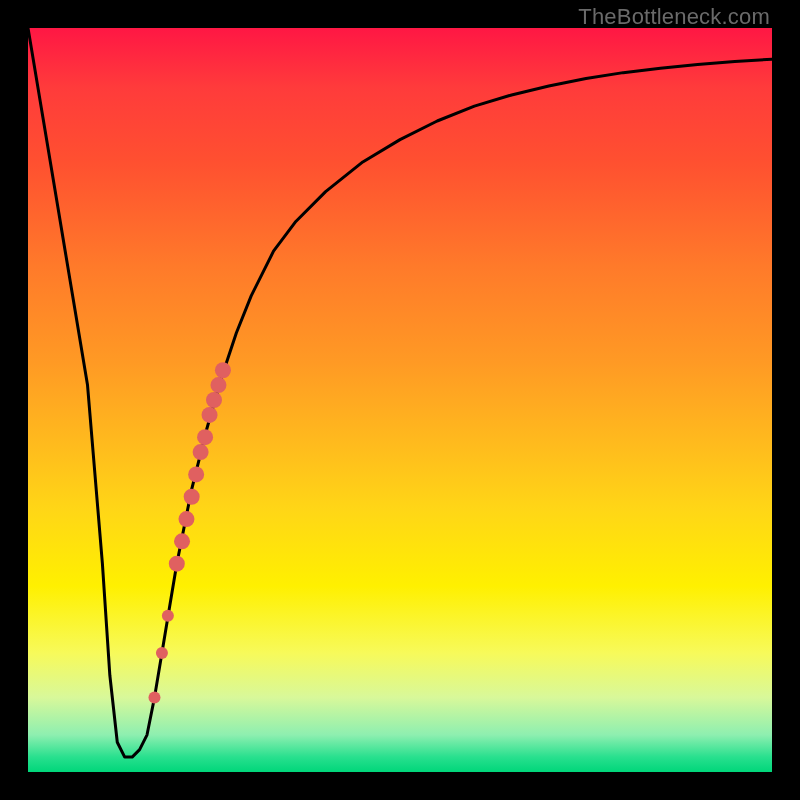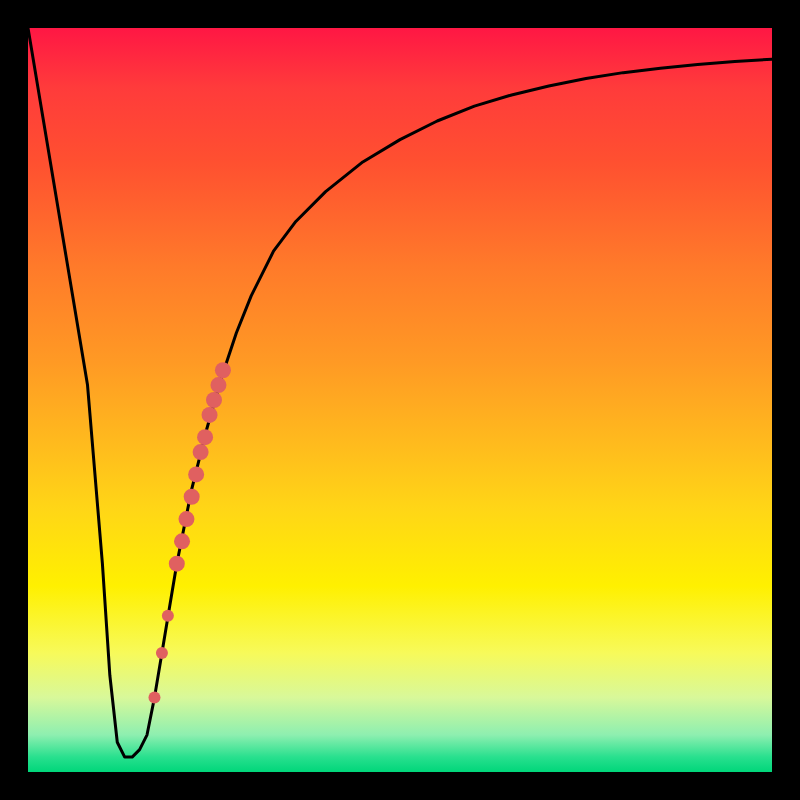--- a/index.html
+++ b/index.html
@@ -81,13 +81,14 @@
           <circle cx="168.14" cy="446.40" r="8" fill="#e06060" stroke="#c94f4f" stroke-width="0"></circle>
           <circle cx="172.61" cy="424.08" r="8" fill="#e06060" stroke="#c94f4f" stroke-width="0"></circle>
           <circle cx="177.07" cy="409.20" r="8" fill="#e06060" stroke="#c94f4f" stroke-width="0"></circle>
           <circle cx="181.54" cy="386.88" r="8" fill="#e06060" stroke="#c94f4f" stroke-width="0"></circle>
           <circle cx="186.00" cy="372.00" r="8" fill="#e06060" stroke="#c94f4f" stroke-width="0"></circle>
           <circle cx="190.46" cy="357.12" r="8" fill="#e06060" stroke="#c94f4f" stroke-width="0"></circle>
           <circle cx="194.93" cy="342.24" r="8" fill="#e06060" stroke="#c94f4f" stroke-width="0"></circle>
         </g>
     </svg>
   </div>
+  <div class="attribution">TheBottleneck.com</div>
 </div>
 
 </body></html>

